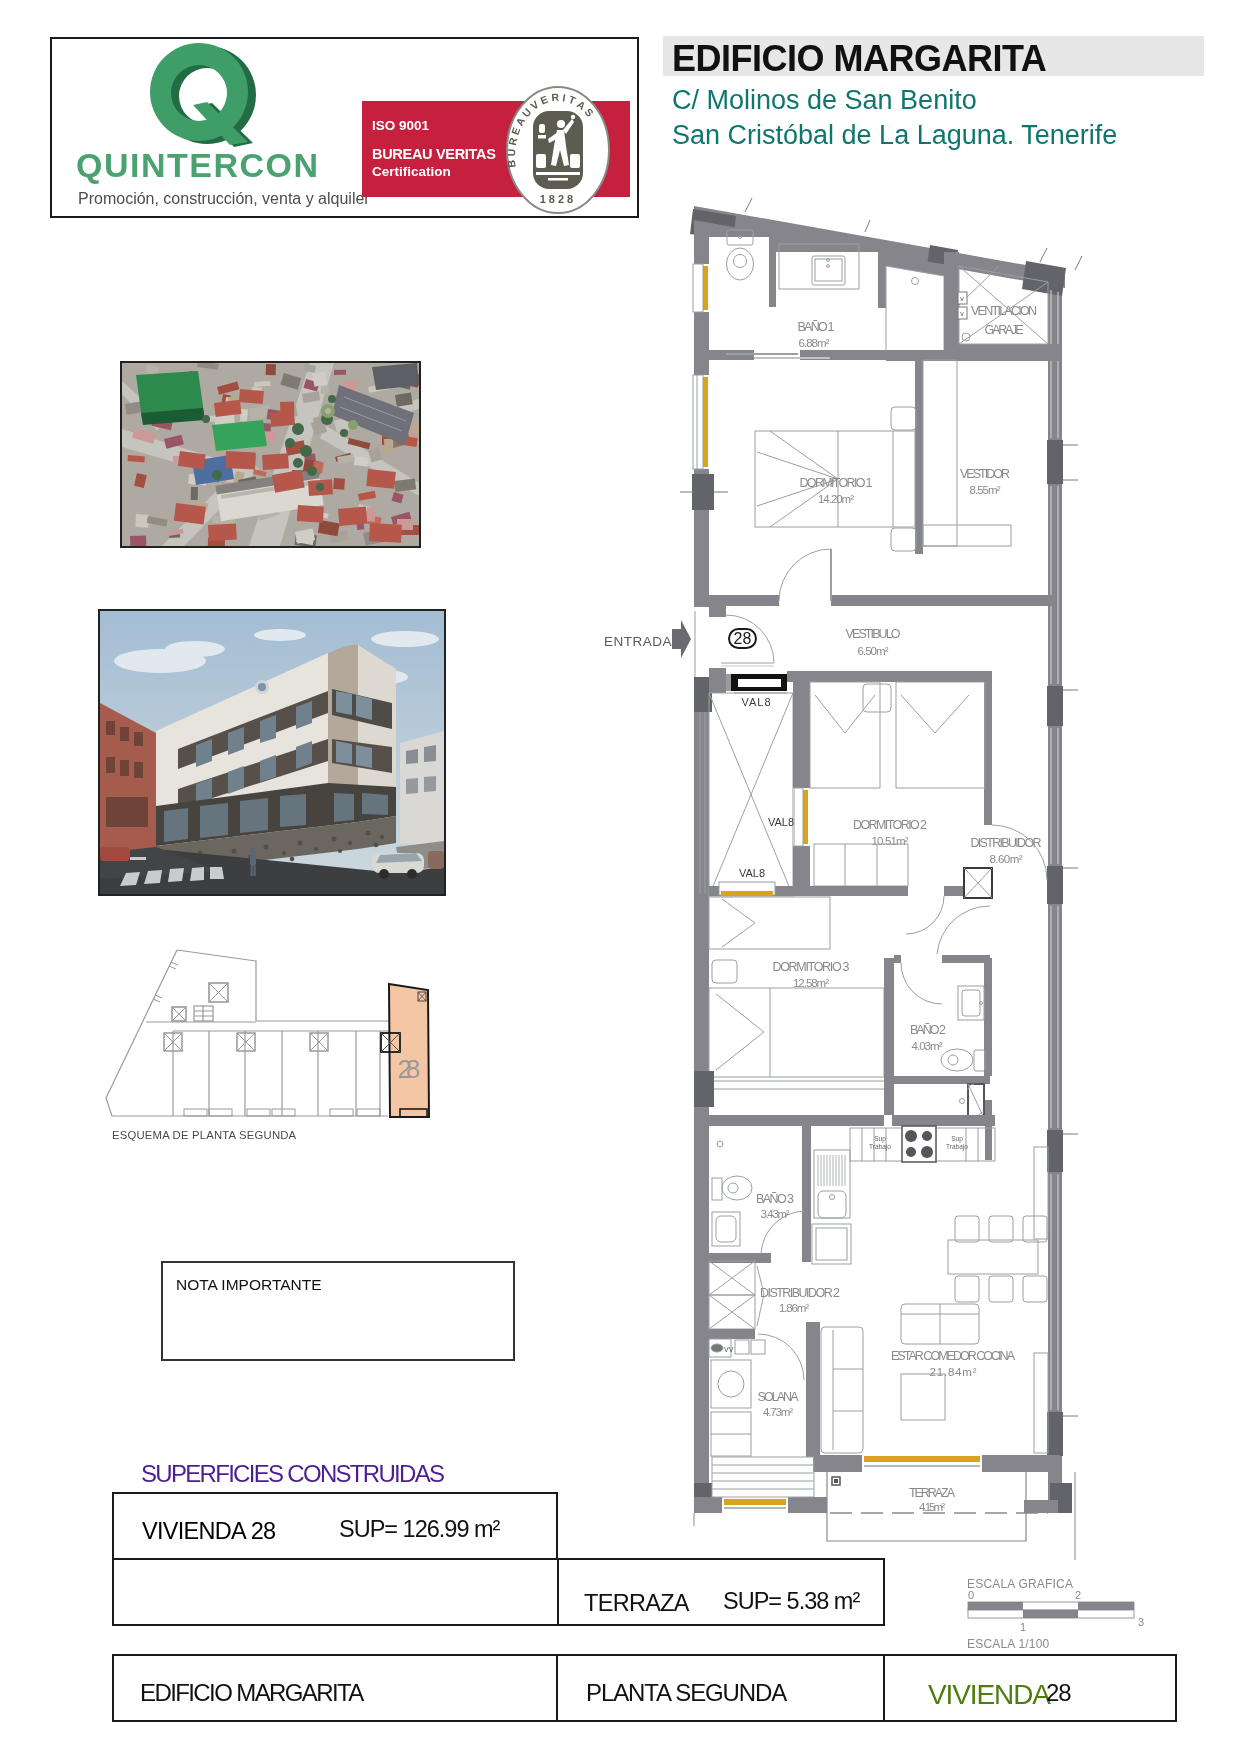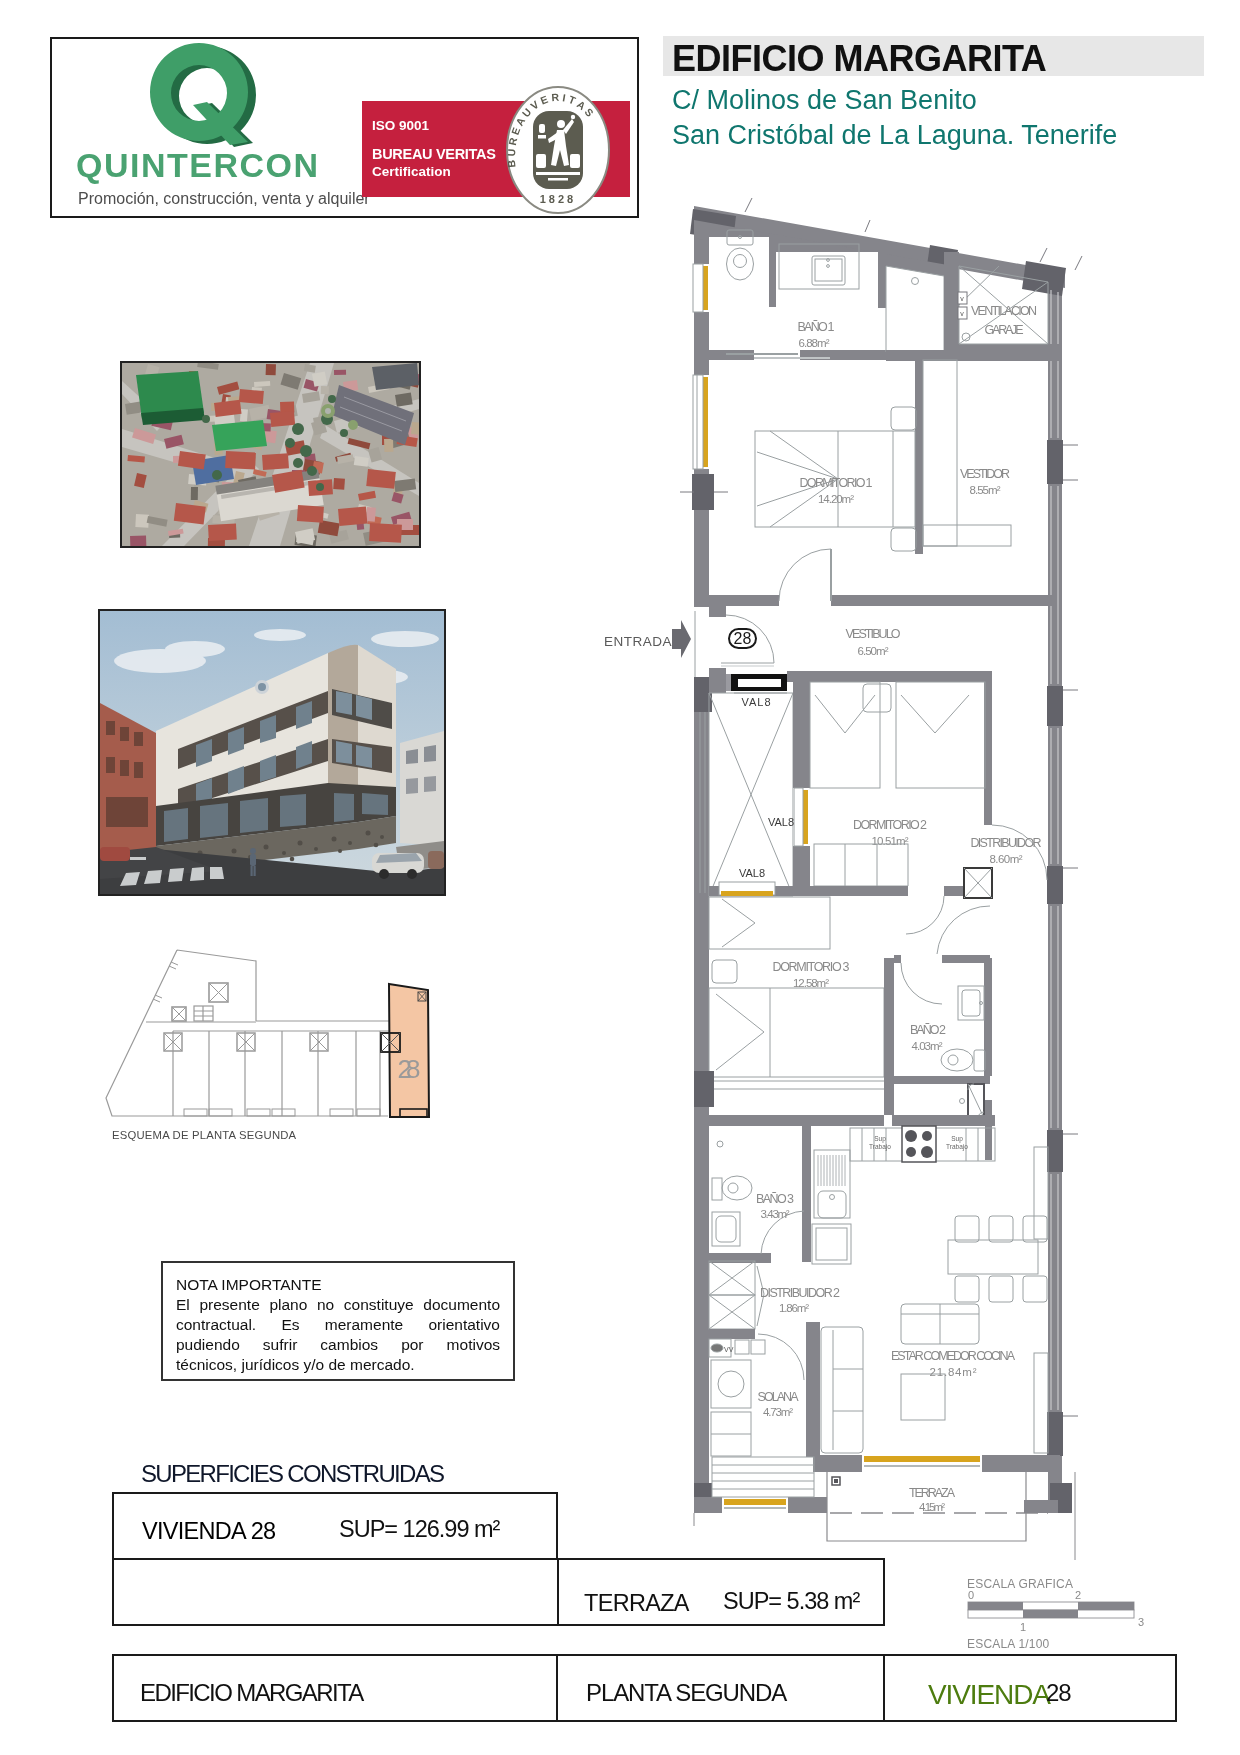--- a/index.html
+++ b/index.html
@@ -398,28 +398,27 @@
   <path d="M 418 992 L 426 1001 M 418 1001 L 426 992" stroke="#444" stroke-width="0.8"></path>
   <g stroke="#1a1a1a" stroke-width="1.8" fill="none">
     <rect x="381" y="1033" width="19" height="19"></rect>
   </g>
   <path d="M 381 1033 L 400 1052 M 381 1052 L 400 1033" stroke="#555" stroke-width="1"></path>
   <rect x="400" y="1109" width="27" height="8" fill="none" stroke="#1a1a1a" stroke-width="1.6"></rect>
   <text x="409" y="1078" font-family="Liberation Sans,sans-serif" font-size="26" fill="#9a9a9a" text-anchor="middle" textLength="23">28</text>
   <text x="112" y="1139" font-family="Liberation Sans,sans-serif" font-size="11.3" fill="#4a4a4a" letter-spacing="0.2">ESQUEMA DE PLANTA SEGUNDA</text>
 </svg>
 
-<div class="abs" style="left:161px;top:1261px;width:354px;height:120px;border:2px solid #333;box-sizing:border-box">
+<div class="abs" style="left:161px;top:1261px;width:354px;height:100px;border:2px solid #333;box-sizing:border-box">
   <div style="margin:12px 13px 0 13px;font-size:15.5px;color:#111;line-height:20px">
     <div>NOTA IMPORTANTE</div>
-    <div style="text-align:justify">El presente plano no constituye documento contractual.&nbsp; Es&nbsp; meramente&nbsp; orientativo pudiendo&nbsp; sufrir&nbsp; cambios&nbsp; por&nbsp; motivos técnicos, jurídicos y/o de mercado.</div>
   </div>
 </div>
 
-<div class="abs" style="left:141px;top:1460px;font-size:24px;letter-spacing:-1.7px;color:#0f172a">SUPERFICIES CONSTRUIDAS</div>
+<div class="abs" style="left:141px;top:1460px;font-size:24px;letter-spacing:-1.7px;color:#4c1d95">SUPERFICIES CONSTRUIDAS</div>
 <div class="cell" style="left:112px;top:1492px;width:446px;height:68px"></div>
 <div class="abs" style="left:142px;top:1518px;font-size:23.5px;letter-spacing:-0.7px;color:#000000">VIVIENDA 28</div>
 <div class="abs" style="left:339px;top:1516px;font-size:23.5px;letter-spacing:-1px;color:#111">SUP= 126.99 m²</div>
 <div class="cell" style="left:112px;top:1558px;width:773px;height:68px"></div>
 <div class="abs" style="left:557px;top:1558px;width:2px;height:68px;background:#1a1a1a"></div>
 <div class="abs" style="left:584px;top:1590px;font-size:23.5px;letter-spacing:-0.7px;color:#111">TERRAZA</div>
 <div class="abs" style="left:723px;top:1588px;font-size:23.5px;letter-spacing:-1px;color:#111">SUP= 5.38 m²</div>
 
 <div class="cell" style="left:112px;top:1654px;width:1065px;height:68px"></div>
 <div class="abs" style="left:556px;top:1654px;width:2px;height:68px;background:#1a1a1a"></div>

